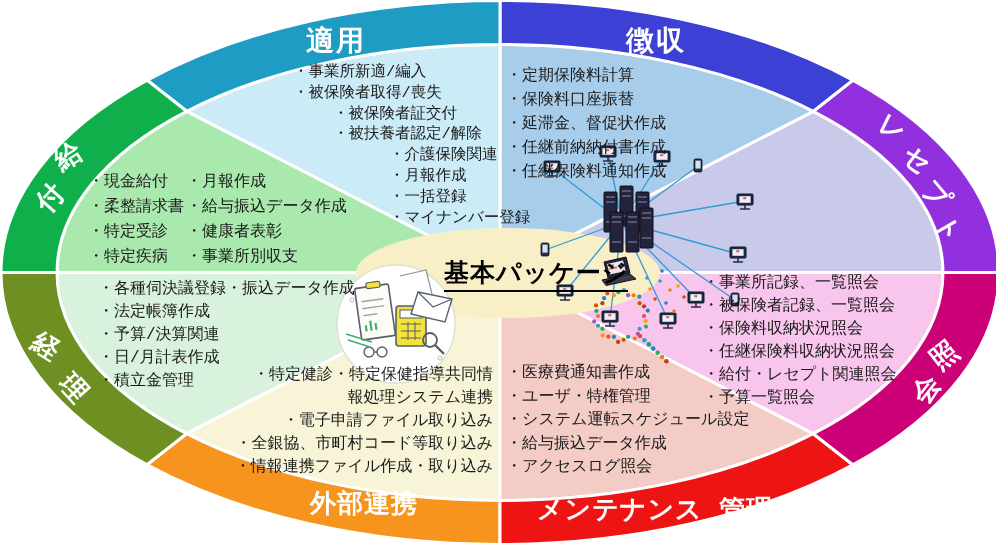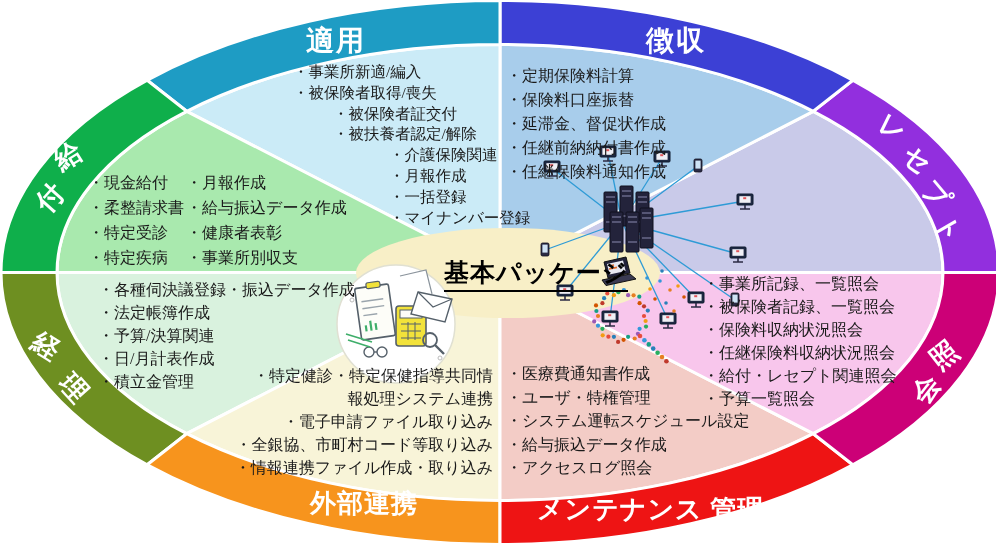--- a/index.html
+++ b/index.html
@@ -1,35 +1,35 @@
 <!DOCTYPE html>
 <html><head>
 <meta charset="utf-8">
 <style>
   html,body{margin:0;padding:0;background:#fff;}
   .stage{position:relative;width:996px;height:545px;background:#fff;overflow:hidden;
-         font-family:Liberation Serif, serif;}
+         font-family:Liberation Mono, monospace;}
   svg.diagram{position:absolute;left:0;top:0;}
   .list{position:absolute;font-size:16px;line-height:23px;color:#1a1a1a;font-weight:500;}
   .list .li{white-space:nowrap;}
   .list-tekiyou{left:293px;top:62px;font-size:15.5px;line-height:20.8px;}
   .list-tekiyou .li:nth-child(3),.list-tekiyou .li:nth-child(4){margin-left:40px;}
   .list-tekiyou .li:nth-child(n+5){margin-left:96px;}
   .list-choshu{left:506px;top:64px;line-height:24px;}
   .list-receipt{left:698px;top:158px;line-height:22px;}
   .list-receipt .li:nth-child(2){margin-left:4px;}
   .list-shokai{left:703px;top:272px;}
   .list-kyufu1{left:88px;top:170px;line-height:25px;}
   .list-kyufu2{left:186px;top:170px;line-height:25px;}
   .list-keiri{left:98px;top:278px;}
   .list-gaibu{left:205px;top:364px;width:288px;text-align:right;}
   .list-maint{left:506px;top:362px;line-height:23.5px;}
   .band-label{position:absolute;color:#fff;font-weight:bold;white-space:nowrap;}
   .label-tekiyou{left:306px;top:22px;font-size:28px;letter-spacing:2px;}
-  .label-choshu{left:646px;top:22px;font-size:28px;letter-spacing:2px;}
+  .label-choshu{left:626px;top:22px;font-size:28px;letter-spacing:2px;}
   .label-gaibu{left:310px;top:486px;font-size:26px;letter-spacing:1px;}
   .label-maint{left:537px;top:492px;font-size:26px;letter-spacing:1px;}
   .arc-char{position:absolute;color:#fff;font-weight:bold;font-size:27px;
             transform-origin:center;white-space:nowrap;}
   .center-label{position:absolute;left:444px;top:256px;font-size:25px;font-weight:bold;
                 color:#000;border-bottom:2.5px solid #000;padding-bottom:1px;letter-spacing:1px;}
 </style>
 </head>
 <body>
 

